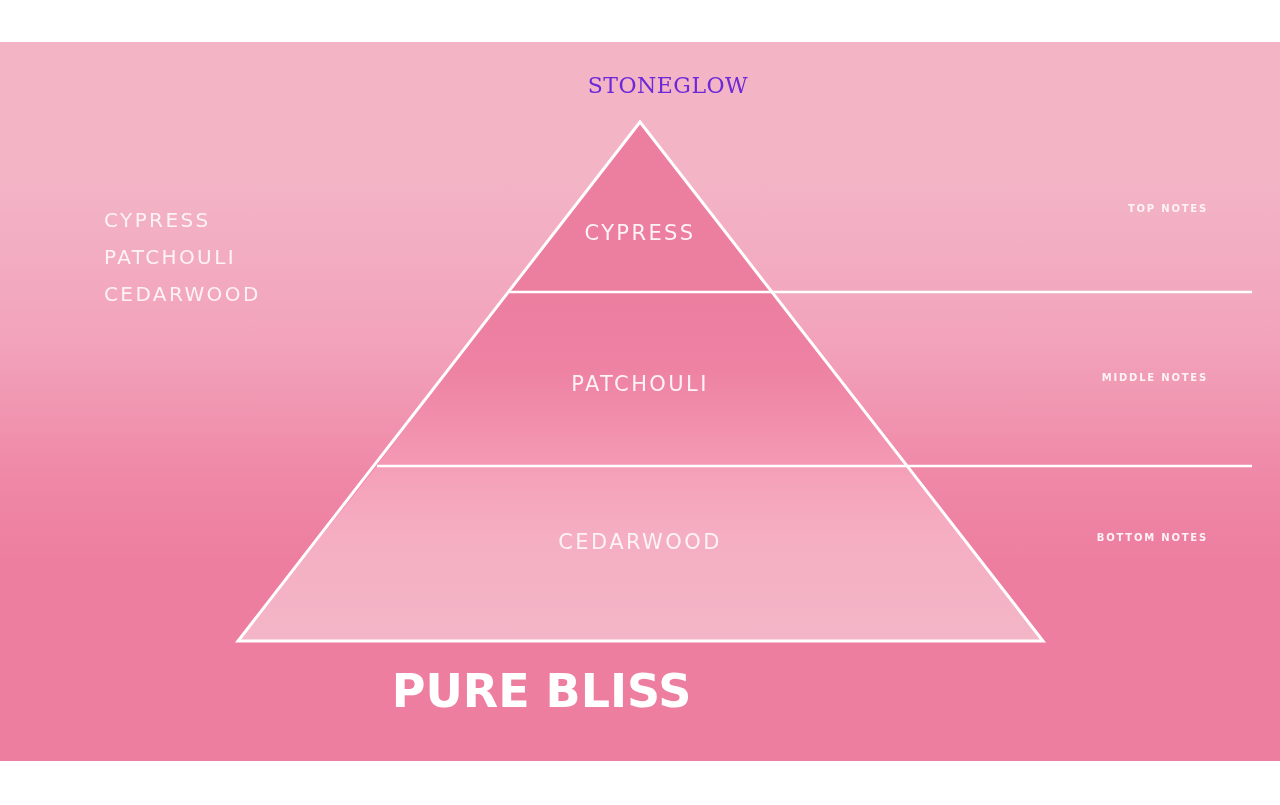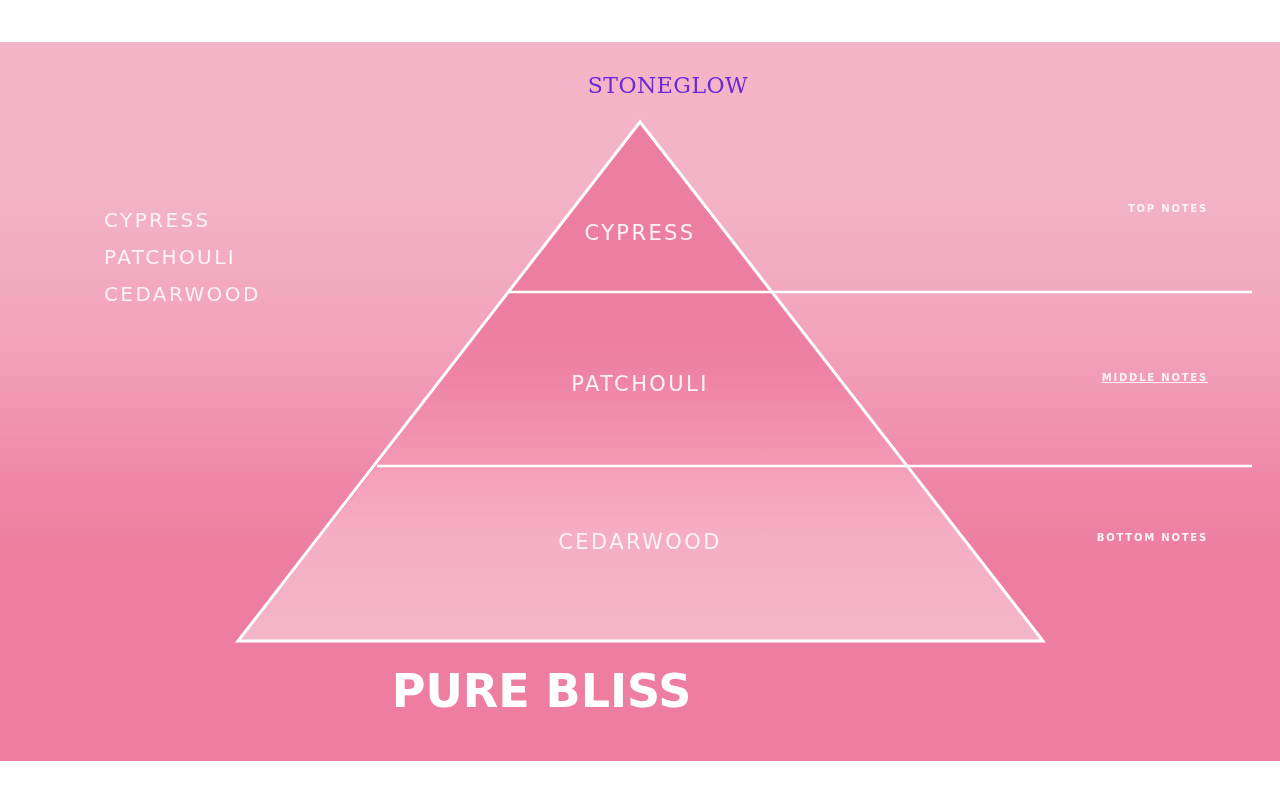--- a/index.html
+++ b/index.html
@@ -66,16 +66,16 @@
   <div class="item">CYPRESS</div>
   <div class="item">PATCHOULI</div>
   <div class="item">CEDARWOOD</div>
 </div>
 
 <div class="tier-label" style="top:221px;">CYPRESS</div>
 <div class="tier-label" style="top:372px;">PATCHOULI</div>
 <div class="tier-label" style="top:530px;">CEDARWOOD</div>
 
 <div class="note-label" style="top:203px;">TOP NOTES</div>
-<div class="note-label" style="top:372px;text-decoration:underline;">MIDDLE NOTES</div>
+<div class="note-label" style="top:372px;">MIDDLE NOTES</div>
 <div class="note-label" style="top:532px;">BOTTOM NOTES</div>
 
 <div class="title">PURE BLISS</div>
 
 </body></html>

